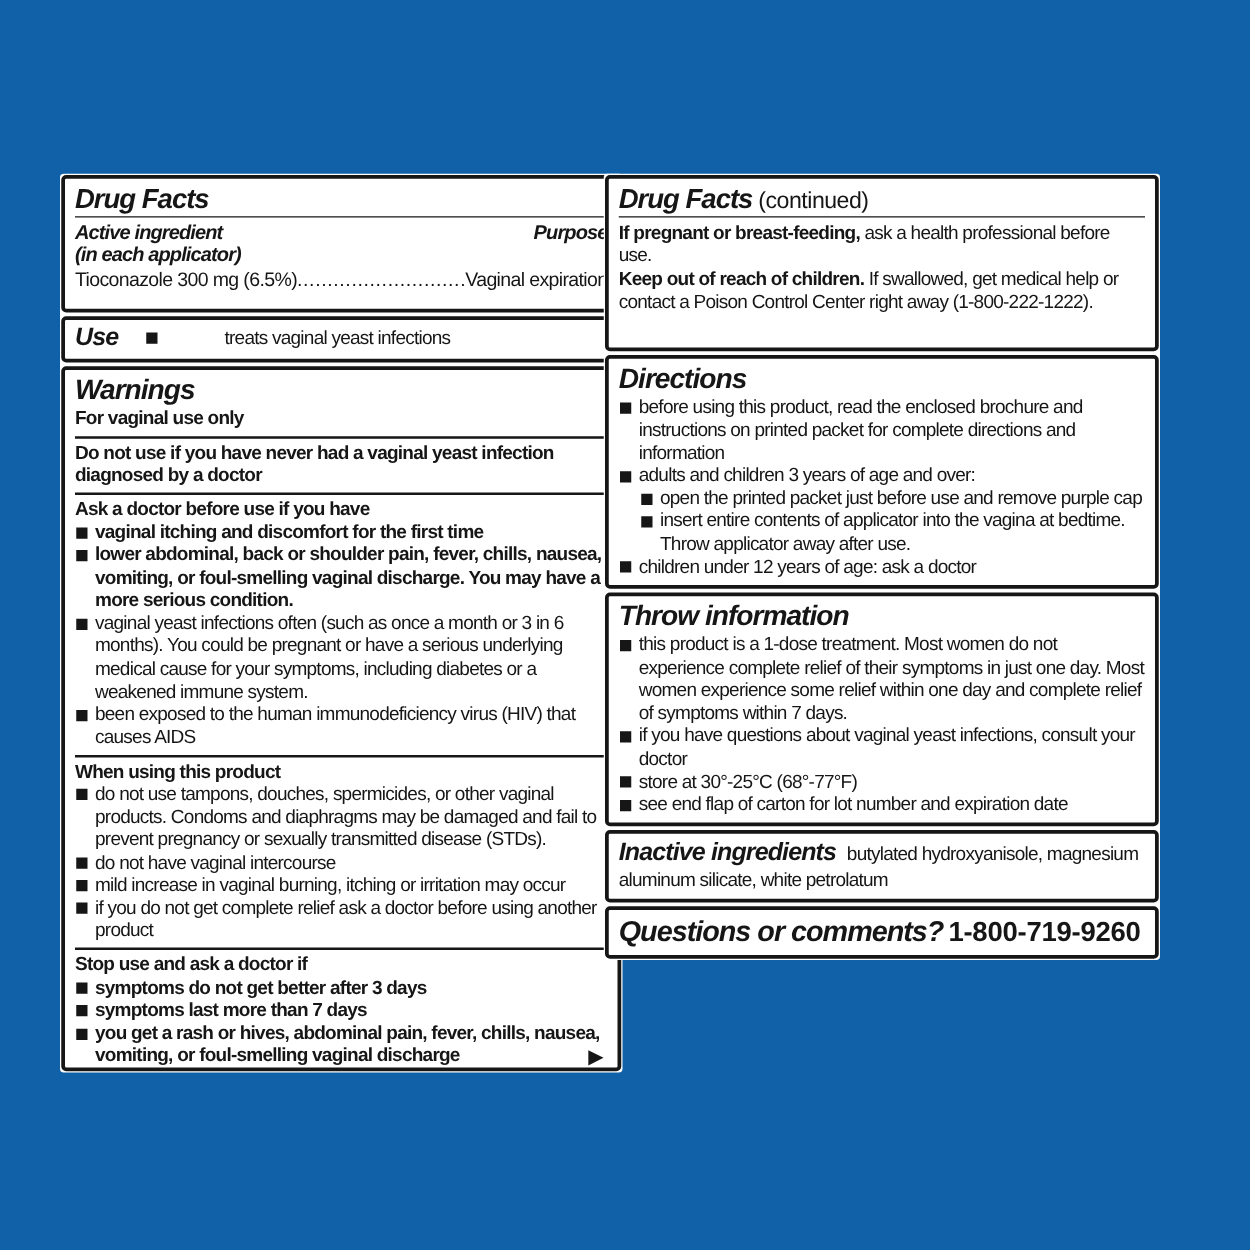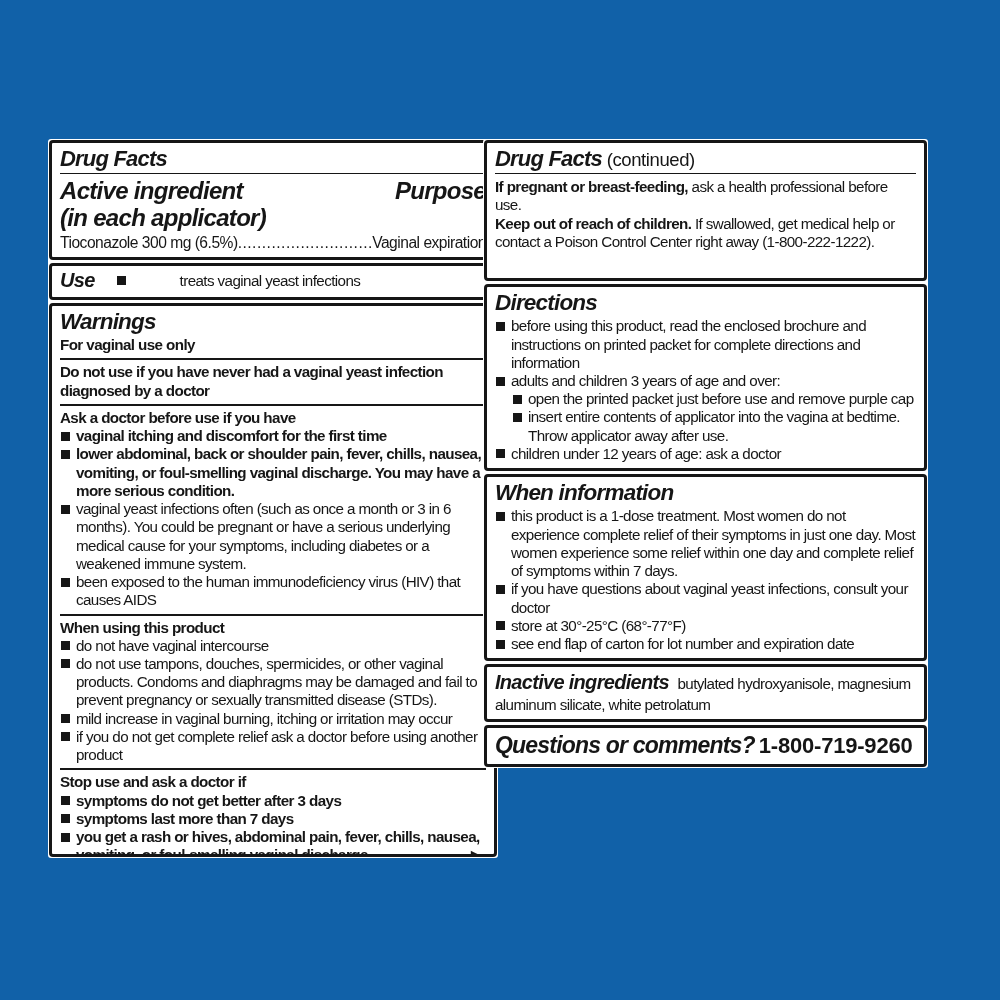--- a/index.html
+++ b/index.html
@@ -42,21 +42,21 @@
   .body  { font-size: 15.2px; letter-spacing: -0.6px; line-height: 1.2; }
   .bline { font-weight: 700; }
 
   .t-title { font-size: 22px; font-weight: 700; font-style: italic; letter-spacing: -0.8px; line-height: 1.1; margin: 1px 0 2px 0; }
   .t-title .suffix { font-style: normal; font-weight: 400; font-size: 18.5px; letter-spacing: -0.4px; }
   .h1 { font-size: 22.5px; font-weight: 700; font-style: italic; letter-spacing: -0.8px; line-height: 1.08; margin: 1px 0 2px 0; }
 
   .rule { border-top: 2.2px solid #161616; margin: 4px 0 3px 0; }
   .rule.thin { border-top-width: 1.6px; margin: 2px 0 4px 0; }
 
-  .active { display: flex; justify-content: space-between; font-size: 24px; font-weight: 700; font-style: italic; letter-spacing: -0.7px; line-height: 1.12; }
+  .active { display: flex; justify-content: space-between; font-size: 16px; font-weight: 700; font-style: italic; letter-spacing: -0.7px; line-height: 1.12; }
   .dotline { display: flex; white-space: nowrap; overflow: hidden; font-size: 15.6px; letter-spacing: -0.5px; margin-top: 2px; }
   .dotline .dots { flex: 1; overflow: hidden; letter-spacing: 0.5px; }
 
   .userow { display: flex; align-items: center; width: 100%; }
   .use-h { font-size: 20px; font-weight: 700; font-style: italic; letter-spacing: -0.7px; margin-right: 22px; }
   .userow .sq { margin: 0 7px 0 0; }
   .userow .use-text { font-size: 15.2px; letter-spacing: -0.6px; padding-left: 47px; }
 
   .bullet { display: flex; }
   .bullet .sq { margin: 4.5px 6px 0 1px; }
@@ -123,25 +123,25 @@
         <span class="txt body" data-name="bullet-text">vaginal yeast infections often (such as once a month or 3 in 6 months). You could be pregnant or have a serious underlying medical cause for your symptoms, including diabetes or a weakened immune system.</span>
       </div>
       <div class="bullet" data-name="bullet-item">
         <span class="sq" data-name="bullet-square-icon"></span>
         <span class="txt body" data-name="bullet-text">been exposed to the human immunodeficiency virus (HIV) that causes AIDS</span>
       </div>
       <div class="rule" data-name="divider-rule"></div>
       <div class="body bline" data-name="subsection-heading">When using this product</div>
       <div class="bullet" data-name="bullet-item">
         <span class="sq" data-name="bullet-square-icon"></span>
+        <span class="txt body" data-name="bullet-text">do not use tampons, douches, spermicides, or other vaginal products. Condoms and diaphragms may be damaged and fail to prevent pregnancy or sexually transmitted disease (STDs).</span>
+      </div>
+      <div class="bullet" data-name="bullet-item">
+        <span class="sq" data-name="bullet-square-icon"></span>
         <span class="txt body" data-name="bullet-text">do not have vaginal intercourse</span>
-      </div>
-      <div class="bullet" data-name="bullet-item">
-        <span class="sq" data-name="bullet-square-icon"></span>
-        <span class="txt body" data-name="bullet-text">do not use tampons, douches, spermicides, or other vaginal products. Condoms and diaphragms may be damaged and fail to prevent pregnancy or sexually transmitted disease (STDs).</span>
       </div>
       <div class="bullet" data-name="bullet-item">
         <span class="sq" data-name="bullet-square-icon"></span>
         <span class="txt body" data-name="bullet-text">mild increase in vaginal burning, itching or irritation may occur</span>
       </div>
       <div class="bullet" data-name="bullet-item">
         <span class="sq" data-name="bullet-square-icon"></span>
         <span class="txt body" data-name="bullet-text">if you do not get complete relief ask a doctor before using another product</span>
       </div>
       <div class="rule" data-name="divider-rule"></div>
@@ -185,21 +185,21 @@
       <div class="bullet sub" data-name="bullet-item">
         <span class="sq" data-name="bullet-square-icon"></span>
         <span class="txt body" data-name="bullet-text">insert entire contents of applicator into the vagina at bedtime. Throw applicator away after use.</span>
       </div>
       <div class="bullet" data-name="bullet-item">
         <span class="sq" data-name="bullet-square-icon"></span>
         <span class="txt body" data-name="bullet-text">children under 12 years of age: ask a doctor</span>
       </div>
     </section>
     <section class="box" data-name="other-information-box">
-      <div class="h1" data-name="section-heading">When information</div>
+      <div class="h1" data-name="section-heading">Throw information</div>
       <div class="bullet" data-name="bullet-item">
         <span class="sq" data-name="bullet-square-icon"></span>
         <span class="txt body" data-name="bullet-text">this product is a 1-dose treatment. Most women do not experience complete relief of their symptoms in just one day. Most women experience some relief within one day and complete relief of symptoms within 7 days.</span>
       </div>
       <div class="bullet" data-name="bullet-item">
         <span class="sq" data-name="bullet-square-icon"></span>
         <span class="txt body" data-name="bullet-text">if you have questions about vaginal yeast infections, consult your doctor</span>
       </div>
       <div class="bullet" data-name="bullet-item">
         <span class="sq" data-name="bullet-square-icon"></span>

